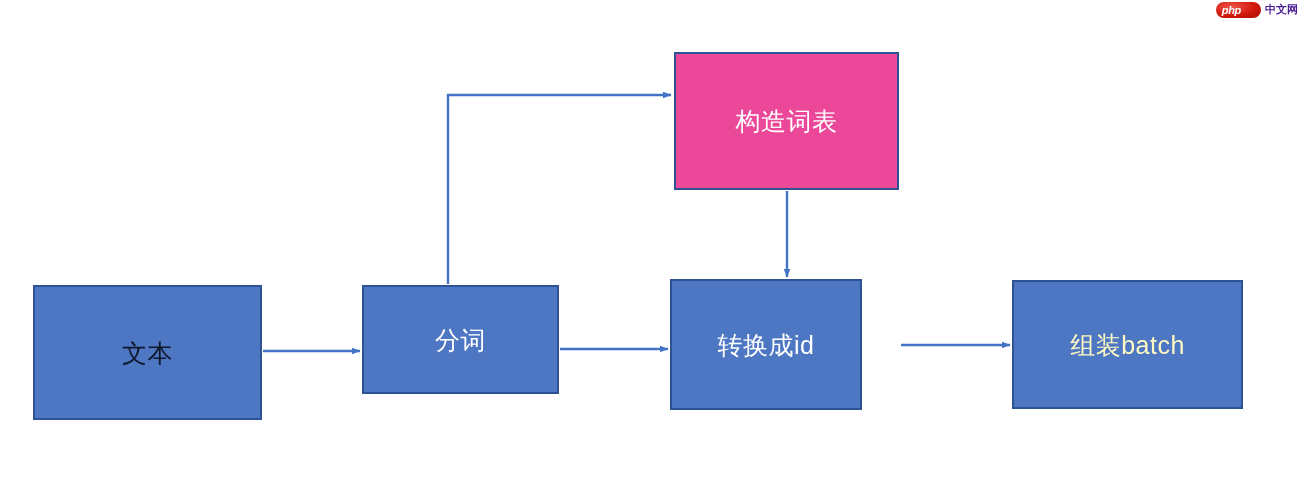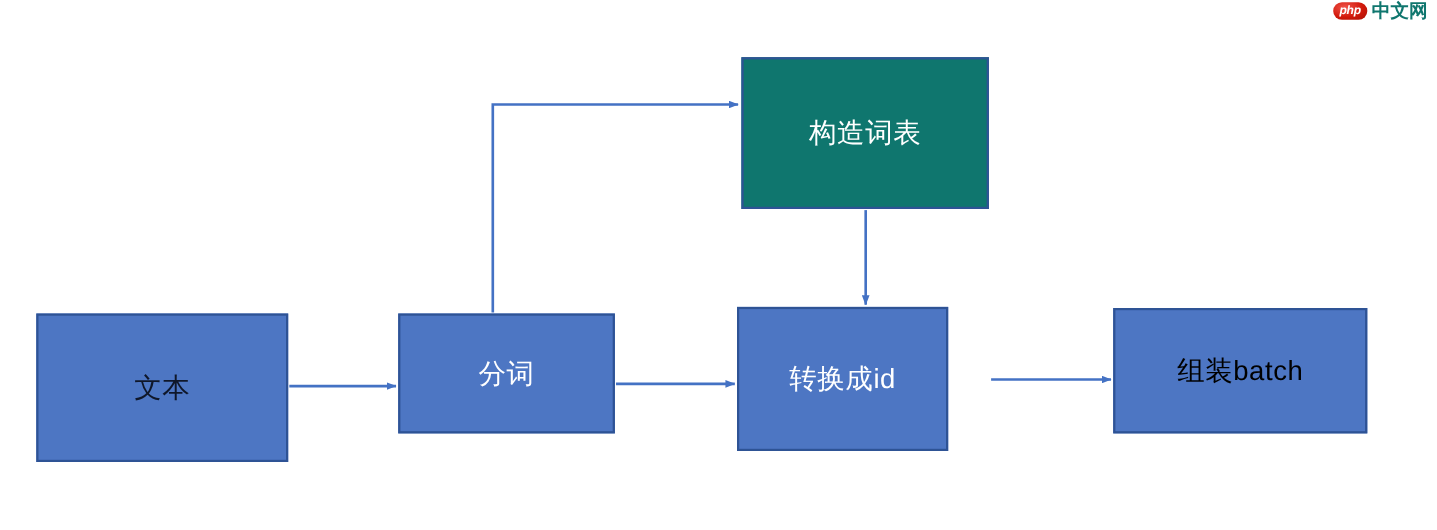--- a/index.html
+++ b/index.html
@@ -57,27 +57,27 @@
   }
   .wm-badge {
     display: inline-block;
     background: #D81E06;
     background: radial-gradient(ellipse at 35% 30%, #f0544a 0%, #d2190b 55%, #a50f05 100%);
     color: #ffffff;
     font-size: 11px;
     font-style: italic;
     font-weight: bold;
     line-height: 14px;
-    padding: 1px 6px 1px 6px;
+    padding: 1px 20px 1px 6px;
     border-radius: 9px;
     letter-spacing: -0.3px;
   }
   .wm-text {
-    color: #0f766e;
-    font-size: 17px;
+    color: #4c1d95;
+    font-size: 11px;
     font-weight: bold;
     line-height: 16px;
     letter-spacing: 0px;
     font-family: "DejaVu Sans", "Liberation Sans", sans-serif;
   }
 </style>
 </head>
 <body>
 
 <div id="canvas" style="background: rgb(255, 255, 255);">
@@ -101,29 +101,29 @@
   </svg>
 
   <div class="node" id="node-text" style="left: 33px; top: 285px; width: 229px; height: 135px; background: rgb(77, 118, 195); border-color: rgb(46, 83, 149); color: #0f172a;">
     <span class="node-label">文本</span>
   </div>
 
   <div class="node" id="node-segment" style="left: 362px; top: 285px; width: 197px; height: 109px; background: rgb(77, 118, 195); border-color: rgb(46, 83, 149); color: rgb(255, 255, 255);">
     <span class="node-label">分词</span>
   </div>
 
-  <div class="node" id="node-vocab" style="left: 674px; top: 52px; width: 225px; height: 138px; background: #0f766e; border-color: rgb(46, 83, 149); color: rgb(255, 255, 255);">
+  <div class="node" id="node-vocab" style="left: 674px; top: 52px; width: 225px; height: 138px; background: #ec4899; border-color: rgb(46, 83, 149); color: rgb(255, 255, 255);">
     <span class="node-label">构造词表</span>
   </div>
 
   <div class="node" id="node-to-id" style="left: 670px; top: 279px; width: 192px; height: 131px; background: rgb(77, 118, 195); border-color: rgb(46, 83, 149); color: rgb(255, 255, 255);">
     <span class="node-label">转换成id</span>
   </div>
 
-  <div class="node" id="node-batch" style="left: 1012px; top: 280px; width: 231px; height: 114px; background: rgb(77, 118, 195); border-color: rgb(46, 83, 149); color: #000000;">
+  <div class="node" id="node-batch" style="left: 1012px; top: 280px; width: 231px; height: 129px; background: rgb(77, 118, 195); border-color: rgb(46, 83, 149); color: #fef9c3;">
     <span class="node-label">组装batch</span>
   </div>
 
   <div class="watermark">
     <span class="wm-badge">php</span>
     <span class="wm-text">中文网</span>
   </div>
 
 </div>
 

